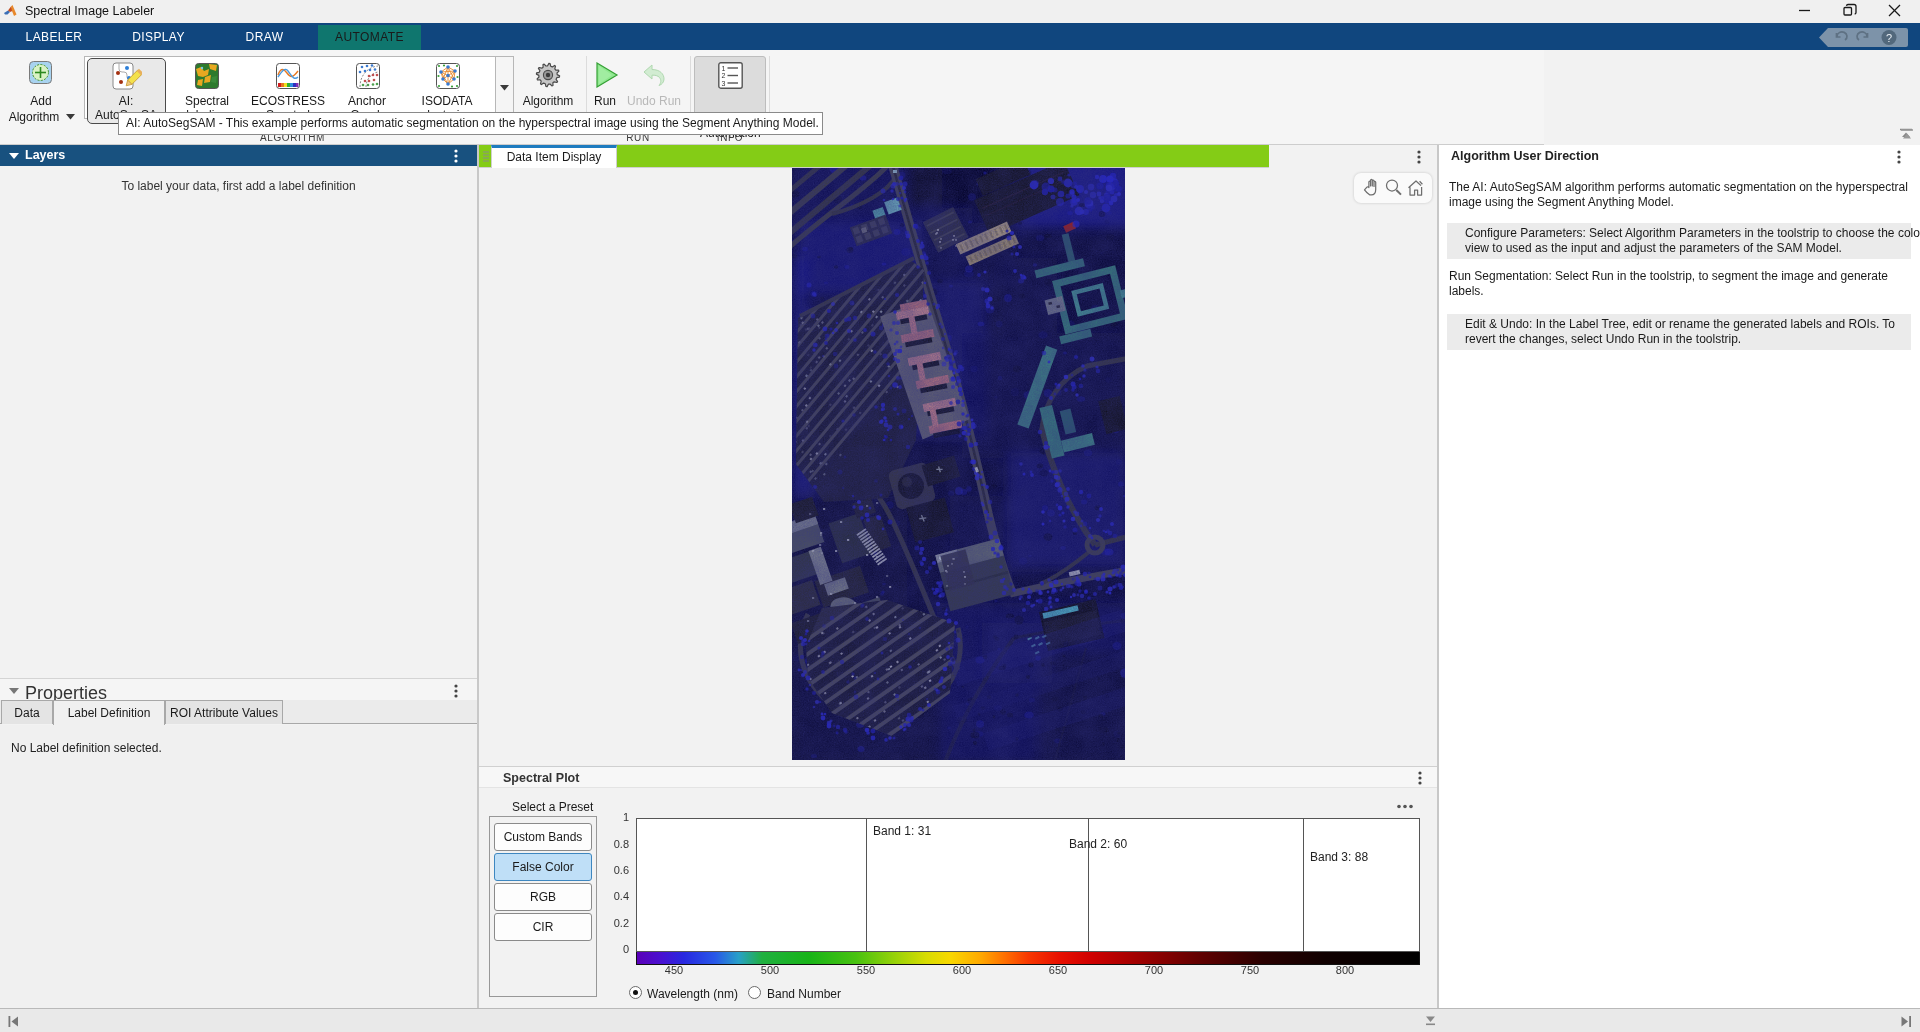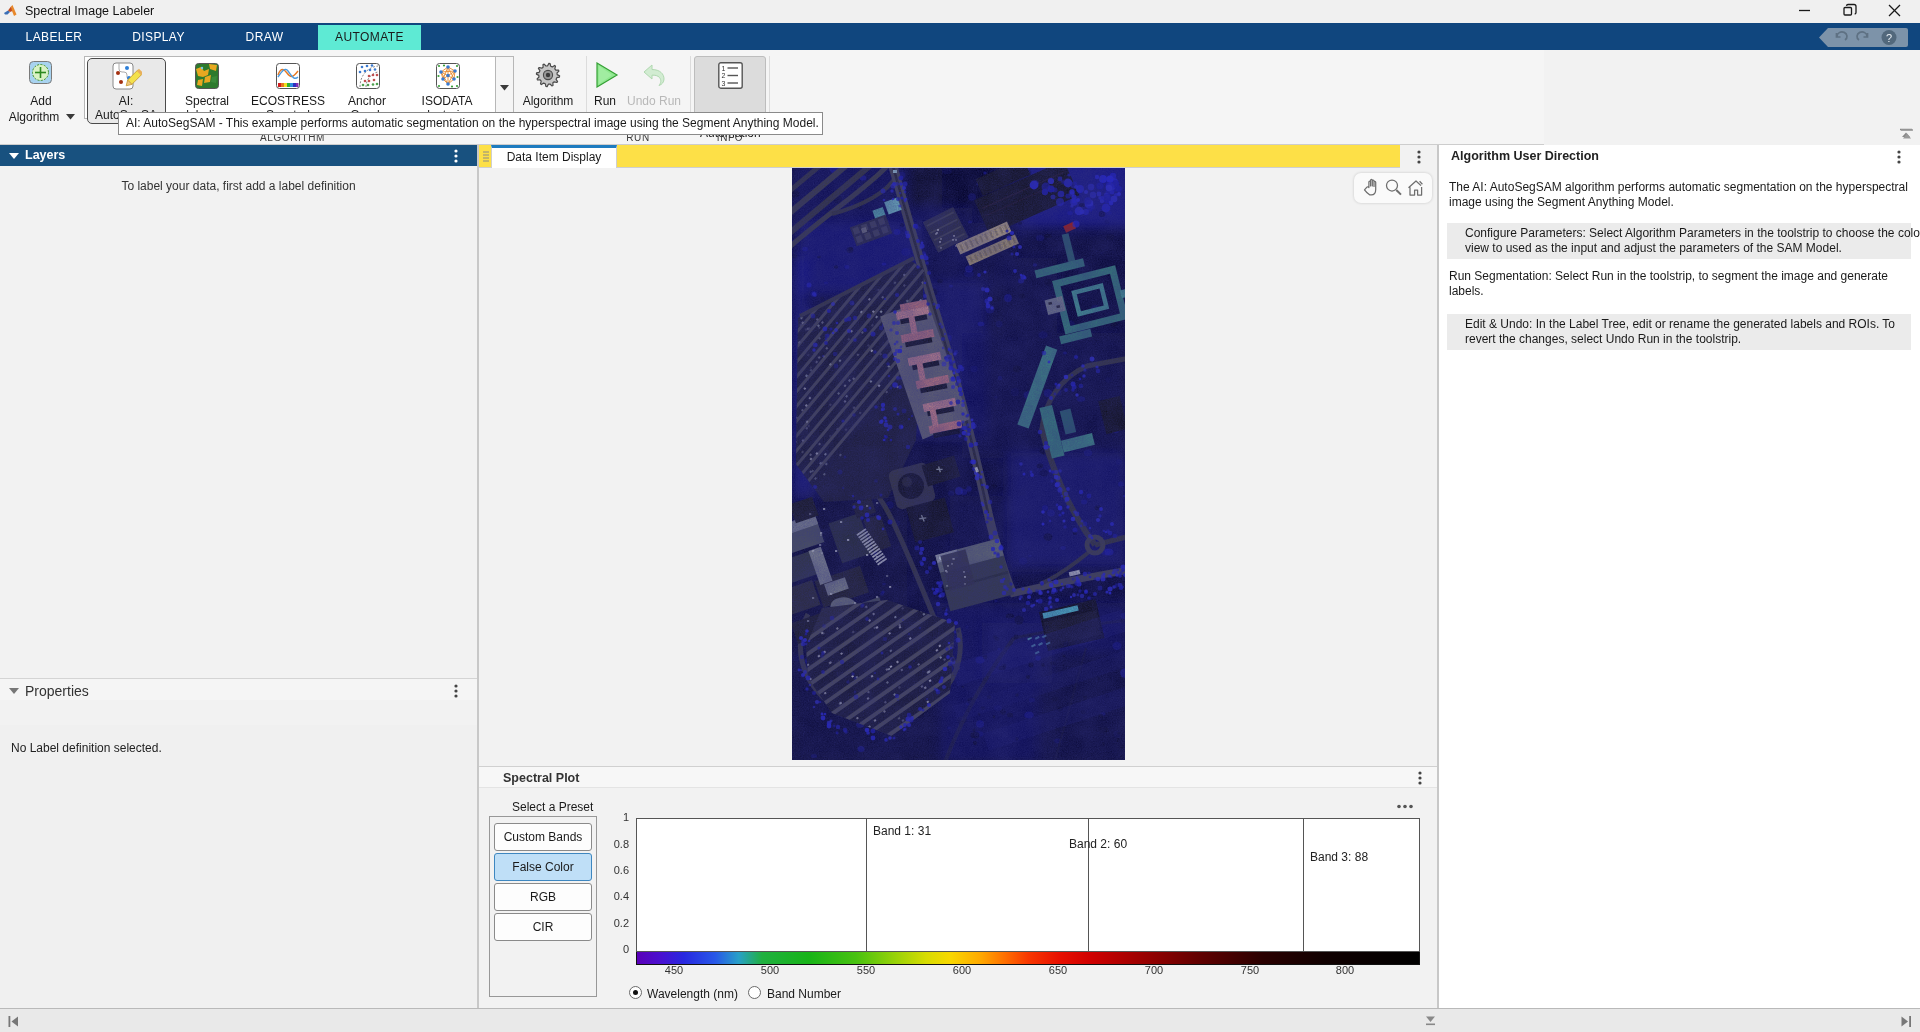--- a/index.html
+++ b/index.html
@@ -2,44 +2,44 @@
 <html><head>
 <meta charset="utf-8">
 <style>
 * { margin:0; padding:0; box-sizing:border-box; }
 html,body { width:1920px; height:1032px; font-family:"Liberation Sans",sans-serif; background:#f2f2f2; overflow:hidden; position:relative; }
 .abs { position:absolute; }
 #titlebar { position:absolute; left:0; top:0; width:1920px; height:23px; background:#f0f0f0; }
 #titletext { position:absolute; left:25px; top:4px; font-size:12.5px; color:#111; }
 #tabbar { position:absolute; left:0; top:23px; width:1920px; height:27px; background:#10467e; }
 .ttab { position:absolute; top:2px; height:25px; color:#fff; font-size:12px; letter-spacing:0.4px; text-align:center; line-height:25px; }
-#tab-automate { background:#5eead4; color:#1a1a1a; }
+#tab-automate { background:#0f766e; color:#1a1a1a; }
 #toolstrip { position:absolute; left:0; top:50px; width:1544px; height:95px; background:#f5f5f5; border-bottom:1px solid #cdcdcd; }
 .tslabel { position:absolute; font-size:12px; color:#1a1a1a; text-align:center; white-space:nowrap; }
 .seclabel { position:absolute; top:82px; font-size:10px; color:#3c3c3c; text-align:center; letter-spacing:0.6px; }
 .vsep { position:absolute; top:6px; height:76px; width:1px; background:#dcdcdc; }
 #gallery { position:absolute; left:84px; top:6px; width:412px; height:63px; background:#fff; border:1px solid #b7b7b7; }
 #galdrop { position:absolute; left:496px; top:6px; width:18px; height:63px; background:#f5f5f5; border:1px solid #b7b7b7; border-left:none; }
 #ai-sel { position:absolute; left:87px; top:8px; width:79px; height:66px; background:#e9e9e9; border:1.5px solid #4a4a4a; border-radius:5px; }
 #automation-sel { position:absolute; left:694px; top:6px; width:72px; height:77px; background:#dcdcdc; border:1px solid #bdbdbd; border-radius:3px; }
 #tooltip { position:absolute; left:118px; top:112px; width:705px; height:23px; background:#fff; border:1px solid #8a8a8a; font-size:12px; color:#1a1a1a; line-height:21px; padding-left:7px; z-index:50; }
 #leftpanel { position:absolute; left:0; top:145px; width:477px; height:863px; background:#f2f2f2; }
 #layershdr { position:absolute; left:0; top:0; width:480px; height:21px; background:#18517f; }
 #layershdr .t { position:absolute; left:25px; top:3px; color:#fff; font-size:12.5px; font-weight:bold; }
 #layersbody { position:absolute; left:0; top:21px; width:477px; height:511px; background:#f2f2f2; }
 #propshdr { position:absolute; left:0; top:533px; width:477px; height:22px; background:#f5f5f5; border-top:1px solid #d4d4d4; }
-#propshdr .t { position:absolute; left:25px; top:4px; color:#333; font-size:14px; }
+#propshdr .t { position:absolute; left:25px; top:4px; color:#333; font-size:18px; }
 #propstabs { position:absolute; left:0; top:555px; width:477px; height:24px; background:#ebebeb; border-bottom:1px solid #a8a8a8; }
 .ptab { position:absolute; top:0; height:24px; font-size:12px; color:#1a1a1a; text-align:center; line-height:24px; background:#e4e4e4; border:1px solid #a8a8a8; border-bottom:none; }
 #ptab-sel { background:#f0f0f0; height:25px; z-index:2; }
 #propsbody { position:absolute; left:0; top:580px; width:477px; height:283px; background:#f0f0f0; font-size:12px; color:#222; }
 #vborder1 { position:absolute; left:477px; top:145px; width:2px; height:863px; background:#c8c8c8; }
 #vborder2 { position:absolute; left:1437px; top:145px; width:2px; height:863px; background:#c8c8c8; }
 #centerpanel { position:absolute; left:479px; top:145px; width:958px; height:863px; background:#f2f2f2; }
-#ctabbar { position:absolute; left:0; top:0; width:921px; height:23px; background:#fde047; border-bottom:1px solid #cfcfcf; }
+#ctabbar { position:absolute; left:0; top:0; width:790px; height:23px; background:#84cc16; border-bottom:1px solid #cfcfcf; }
 #ctab { position:absolute; left:12px; top:0; width:126px; height:23px; background:#fff; border-top:3px solid #1d7bbf; border-left:1px solid #cfcfcf; border-right:1px solid #cfcfcf; font-size:12px; color:#1a1a1a; text-align:center; line-height:19px; }
 #viewer { position:absolute; left:0; top:23px; width:958px; height:598px; background:#f2f2f2; }
 #satimg { position:absolute; left:313px; top:0px; width:333px; height:592px; }
 #axtoolbar { position:absolute; left:875px; top:5px; width:78px; height:30px; background:#fafafa; border-radius:7px; box-shadow:0 0 3px rgba(0,0,0,0.18); }
 #specpanel { position:absolute; left:0; top:621px; width:958px; height:242px; }
 #spechdr { position:absolute; left:0; top:0; width:958px; height:22px; background:#f7f7f7; border-top:1px solid #d0d0d0; border-bottom:1px solid #e4e4e4;}
 #spechdr .t { position:absolute; left:24px; top:4px; color:#333; font-size:12.5px; font-weight:bold; }
 #specbody { position:absolute; left:0; top:22px; width:958px; height:220px; background:#f2f2f2; }
 #presetbox { position:absolute; left:10px; top:28px; width:108px; height:181px; border:1px solid #989898; }
 .pbtn { position:absolute; left:4px; width:98px; height:28px; background:#fdfdfd; border:1px solid #8a8a8a; border-radius:3px; font-size:12px; color:#1a1a1a; text-align:center; line-height:26px; }
@@ -270,20 +270,25 @@
  <div id="propshdr">
   <svg class="abs" style="left:9px;top:9px" width="10" height="7" viewBox="0 0 10 7">
         <polygon points="0,0 10,0 5,6" fill="#777"></polygon>
       </svg>
   <div class="t">Properties</div>
   <svg class="abs" style="left:454px;top:5px" width="4" height="14" viewBox="0 0 4 14">
         <circle cx="2" cy="2" r="1.6" fill="#444"></circle>
         <circle cx="2" cy="7" r="1.6" fill="#444"></circle>
         <circle cx="2" cy="12" r="1.6" fill="#444"></circle>
       </svg>
+ </div>
+ <div id="propstabs">
+  <div class="ptab" style="left:1px;width:52px;">Data</div>
+  <div class="ptab" id="ptab-sel" style="left:53px;width:112px;">Label Definition</div>
+  <div class="ptab" style="left:165px;width:118px;">ROI Attribute Values</div>
  </div>
  <div id="propsbody">
   <div style="position:absolute;left:11px;top:16px;">No Label definition selected.</div>
  </div>
 </div>
 <div id="vborder1"></div>
 
 <div id="centerpanel">
  <div id="ctabbar">
   <svg class="abs" style="left:3px;top:6px" width="8" height="11" viewBox="0 0 8 11">

